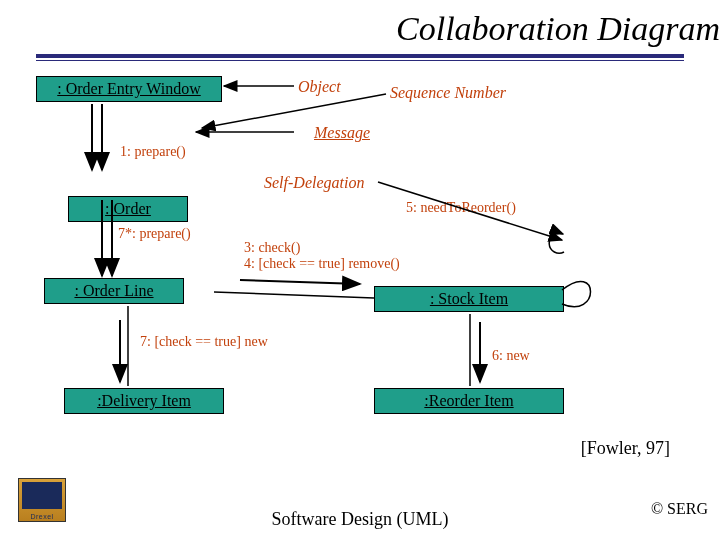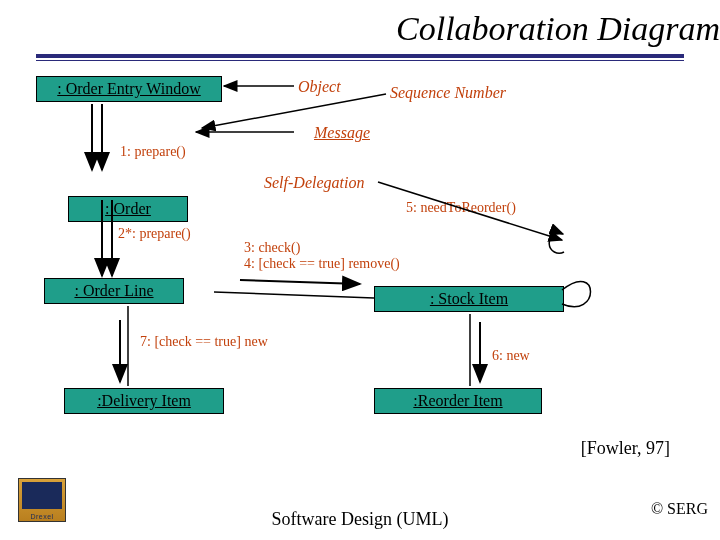--- a/index.html
+++ b/index.html
@@ -93,29 +93,29 @@
 
 <div class="title">Collaboration Diagram</div>
 <div class="title-underline-1"></div>
 <div class="title-underline-2"></div>
 
 <div class="obj" style="left:36px; top:76px; width:186px;text-align:center;">: Order Entry Window</div>
 <div class="obj" style="left:68px; top:172px; width:120px;margin-top:24px;">: Order</div>
 <div class="obj" style="left:44px; top:278px; width:140px;">: Order Line</div>
 <div class="obj" style="left:374px; top:286px; width:190px;">: Stock Item</div>
 <div class="obj" style="left:64px; top:388px; width:160px;">:Delivery Item</div>
-<div class="obj" style="left:374px; top:388px; width:168px;">:Reorder Item</div>
+<div class="obj" style="left:374px; top:388px; width:190px;">:Reorder Item</div>
 
 <div class="label italic" style="left:298px; top:78px;">Object</div>
 <div class="label italic" style="left:390px; top:84px;">Sequence Number</div>
 <div class="label italic" style="left:314px; top:124px;text-decoration:underline;">Message</div>
 <div class="label italic" style="left:264px; top:174px;">Self-Delegation</div>
 
 <div class="label" style="left:120px; top:124px;margin-top:20px;">1: prepare()</div>
-<div class="label" style="left:118px; top:226px;">2*: prepare()</div>
+<div class="label" style="left:118px; top:226px;">7*: prepare()</div>
 <div class="label" style="left:244px; top:240px;">3: check()</div>
 <div class="label" style="left:244px; top:256px;font-family:Liberation Serif, serif;">4: [check == true] remove()</div>
 <div class="label" style="left:406px; top:200px;">5: needToReorder()</div>
 <div class="label" style="left:492px; top:348px;">6: new</div>
 <div class="label" style="left:140px; top:334px;">7: [check == true] new</div>
 
 <div class="citation">[Fowler, 97]</div>
 <div class="footer-center">Software Design (UML)</div>
 <div class="footer-right">© SERG</div>
 

